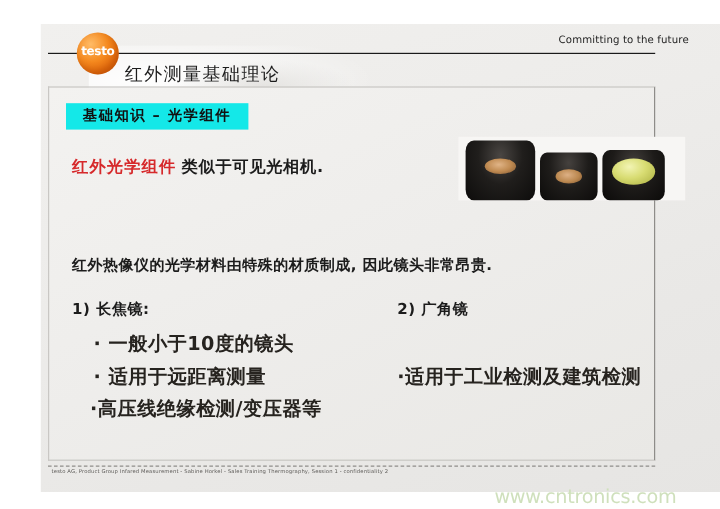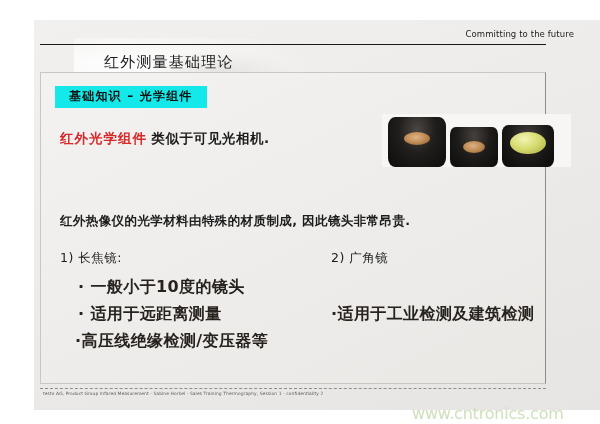--- a/index.html
+++ b/index.html
@@ -159,21 +159,21 @@
   }
   #line-para {
     left: 19px; top: 140px;
     font-size: 12.5px;
     font-weight: bold;
     letter-spacing: 0.4px;
   }
 
   .col-head {
     font-size: 12.5px;
-    font-weight: normal;
+    font-weight: bold;
     letter-spacing: 0.5px;
   }
   #col1-head { left: 19px; top: 177px; }
   #col2-head { left: 290px; top: 177px; text-align: right; }
 
   .bullet {
     font-size: 16px;
     letter-spacing: 0.4px;
     font-weight: bold;
     color: #26231f;
@@ -217,20 +217,23 @@
 <body>
 
 <div id="slide">
 
   <div id="swirl"></div>
   <div id="swirl2"></div>
 
   <div id="tagline">Committing to the future</div>
   <div id="hrule"></div>
 
+  <div id="logo">
+    <div id="logo-text">testo</div>
+  </div>
 
   <div id="slide-title">红外测量基础理论</div>
 
   <div id="body-panel">
 
     <div id="section-badge">基础知识 – 光学组件</div>
 
     <div id="lens-photo">
       <div class="lens" id="lens1">
         <div class="barrel"></div>

